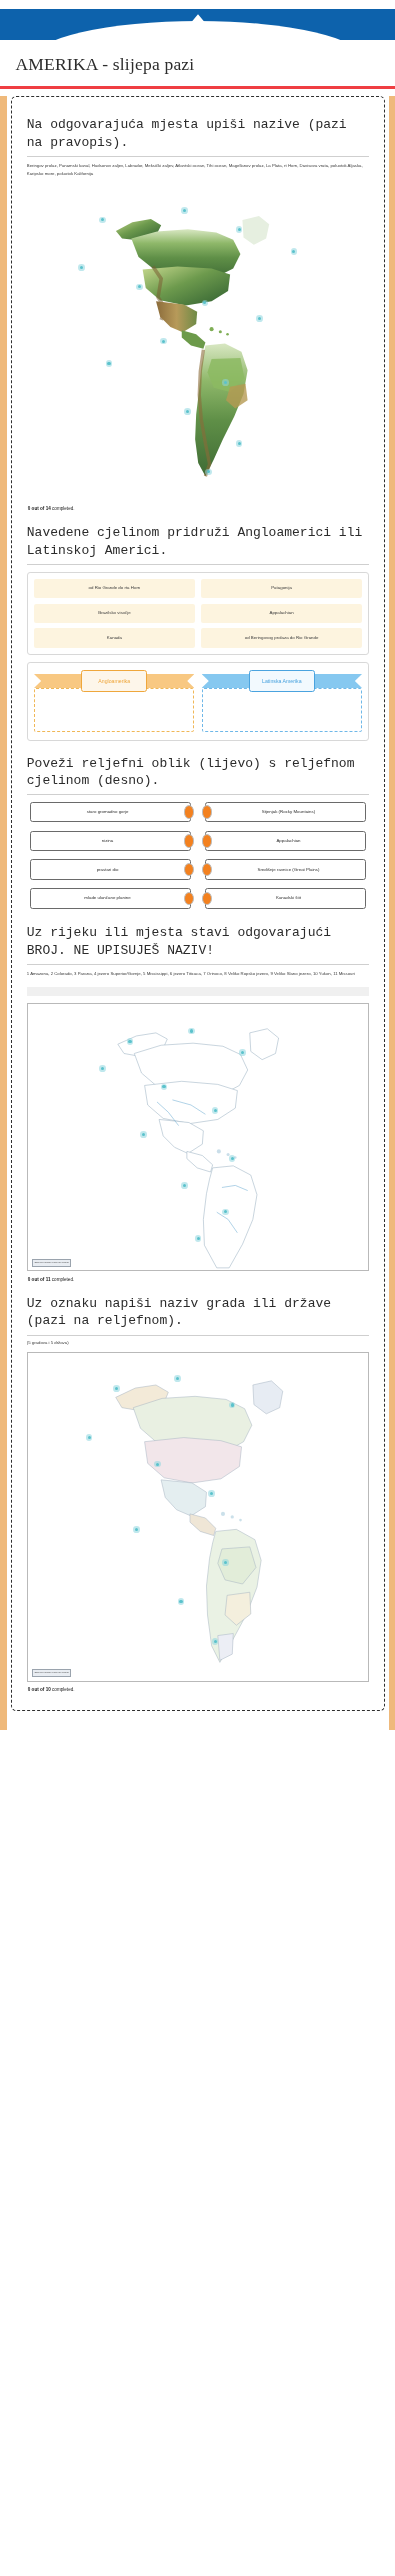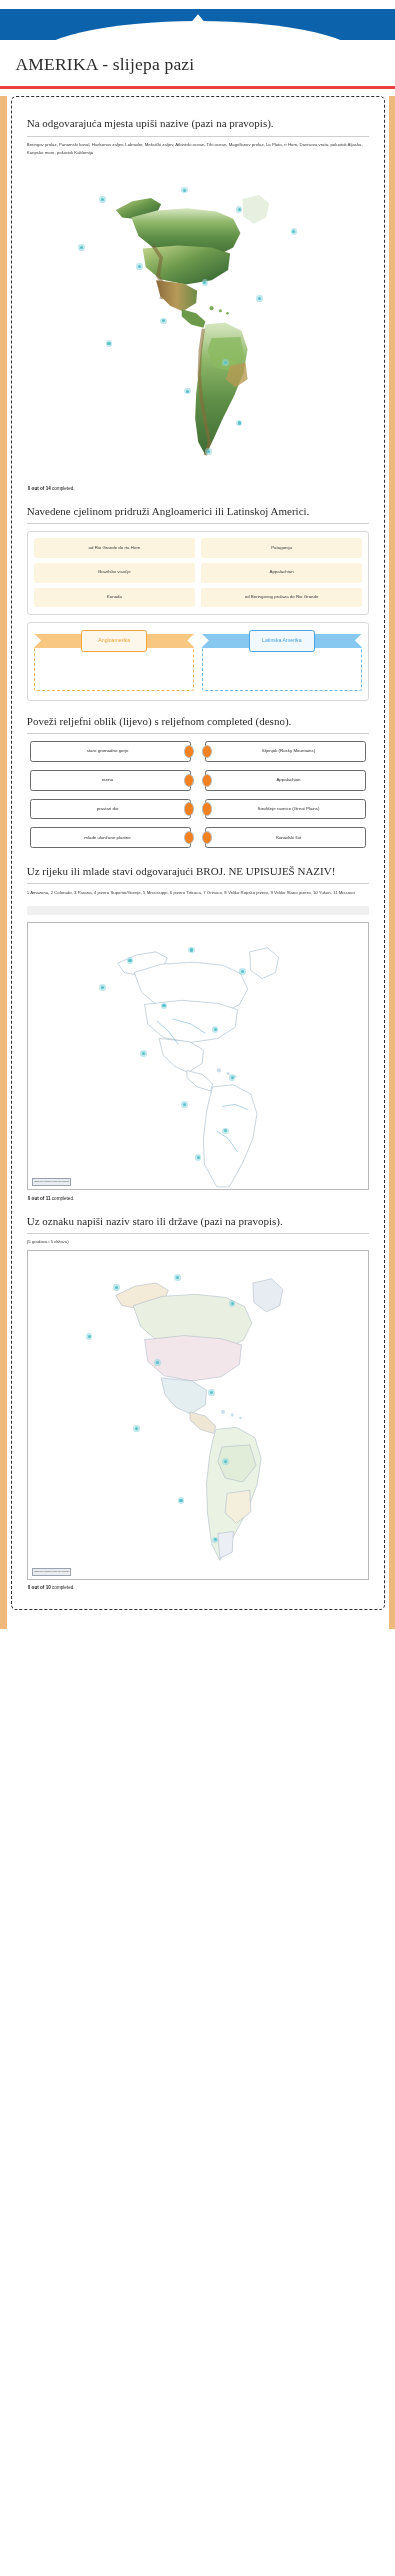--- a/index.html
+++ b/index.html
@@ -43,22 +43,22 @@
     margin: 7.2px 11.3px;
     background:#fff;
     border: 1.5px dashed #2f2f2f;
     border-radius: 5.2px;
     padding: 11.3px 9.3px 13.4px 9.3px;
   }
 
   
   .ex { padding: 8.2px 5.2px 5.2px 5.2px; }
   .ex-title {
-    font-family:Liberation Serif, serif;
-    font-size: 11px; line-height:1.35; color:#2b2b2b; font-weight:400;
+    font-family:Liberation Mono, monospace;
+    font-size: 13px; line-height:1.35; color:#2b2b2b; font-weight:400;
   }
   .ex-rule { height:0.5px; background:#cfcfcf; margin: 4.6px 0 5.2px 0; }
   .ex-sub {
     font-size: 4.3px; line-height: 1.85; color:#3a3a3a;
   }
   .ex-note { font-size: 4.3px; color:#3a3a3a; margin-top:2.1px; }
 
   .status {
     font-size: 4.6px; color:#222; margin-top: 5.2px; padding-left: 1px;
   }
@@ -311,21 +311,21 @@
             <div class="ribbon">
               <div class="band blue"></div>
               <div class="chip blue">Latinska Amerika</div>
             </div>
             <div class="dropzone blue"></div>
           </div>
         </div>
       </section>
 
       <section class="ex">
-        <div class="ex-title">Poveži reljefni oblik (lijevo) s reljefnom completed (desno).</div>
+        <div class="ex-title">Poveži reljefni oblik (lijevo) s reljefnom cjelinom (desno).</div>
         <div class="ex-rule"></div>
 
         <div class="match">
           <div class="mrow left">
             <div class="mbox">staro gromadno gorje</div>
             <div class="knob"></div>
           </div>
           <div class="mrow right">
             <div class="knob"></div>
             <div class="mbox">Stjenjak (Rocky Mountains)</div>
@@ -354,21 +354,21 @@
             <div class="knob"></div>
           </div>
           <div class="mrow right">
             <div class="knob"></div>
             <div class="mbox">Kanadski štit</div>
           </div>
         </div>
       </section>
 
       <section class="ex">
-        <div class="ex-title">Uz rijeku ili mlade stavi odgovarajući BROJ. NE UPISUJEŠ NAZIV!</div>
+        <div class="ex-title">Uz rijeku ili mjesta stavi odgovarajući BROJ. NE UPISUJEŠ NAZIV!</div>
         <div class="ex-rule"></div>
         <div class="ex-sub">1 Amazona,  2 Colorado, 3 Parana, 4 jezero Superior/Gornje, 5  Mississippi, 6 jezero Titicaca, 7 Orinoco, 8 Veliko Ropsko jezero, 9 Veliko Slano jezero, 10 Yukon, 11 Missouri</div>
 
         <div class="spacer-grey"></div>
 
         <div class="map-box framed" style="height:268px;margin-top:7.2px;">
           <svg class="map-svg" viewBox="0 0 400 520" preserveAspectRatio="xMidYMid meet" style="height:268px;">
             <rect width="400" height="520" fill="#ffffff"></rect>
             <g fill="#ffffff" stroke="#9fb4c4" stroke-width="1.1">
               <path d="M44,78 L80,62 L118,56 L140,68 L132,86 L104,92 L78,100 L56,96 Z"></path>
@@ -429,21 +429,21 @@
           <div class="map-credit">2000 km (zoom)
 1000 mi (zoom)</div>
         </div>
 
         <div class="status">
           <b>0 out of 11</b><span> completed.</span>
         </div>
       </section>
 
       <section class="ex">
-        <div class="ex-title">Uz oznaku napiši naziv staro ili države (pazi na pravopis).</div>
+        <div class="ex-title">Uz oznaku napiši naziv grada ili države (pazi na reljefnom).</div>
         <div class="ex-rule"></div>
         <div class="ex-note">(5 gradova i 5 država)</div>
 
         <div class="map-box framed" style="height:330px;margin-top:6.2px;">
           <svg class="map-svg" viewBox="0 0 400 640" preserveAspectRatio="xMidYMid meet" style="height:330px;">
             <rect width="400" height="640" fill="#ffffff"></rect>
             <g stroke="#a8b6c2" stroke-width="1">
               <path d="M40,86 L78,68 L118,62 L142,76 L134,96 L104,102 L76,110 L52,106 Z" fill="#f3ead8"></path>
               <path d="M74,106 L130,88 L194,84 L254,90 L290,108 L304,140 L288,172 L256,190 L208,196 L158,190 L118,172 L88,146 Z" fill="#e9f0e2"></path>
               <path d="M306,62 L342,54 L364,74 L358,106 L332,118 L308,100 Z" fill="#e7ecf3"></path>

